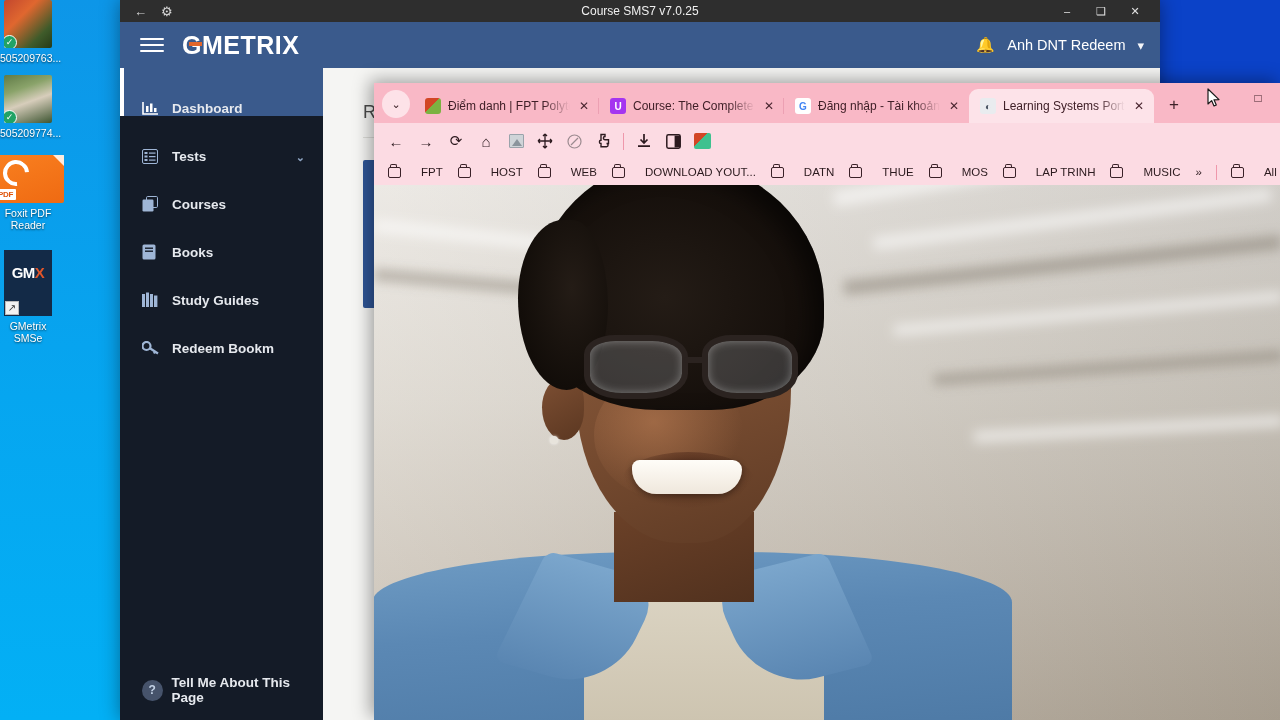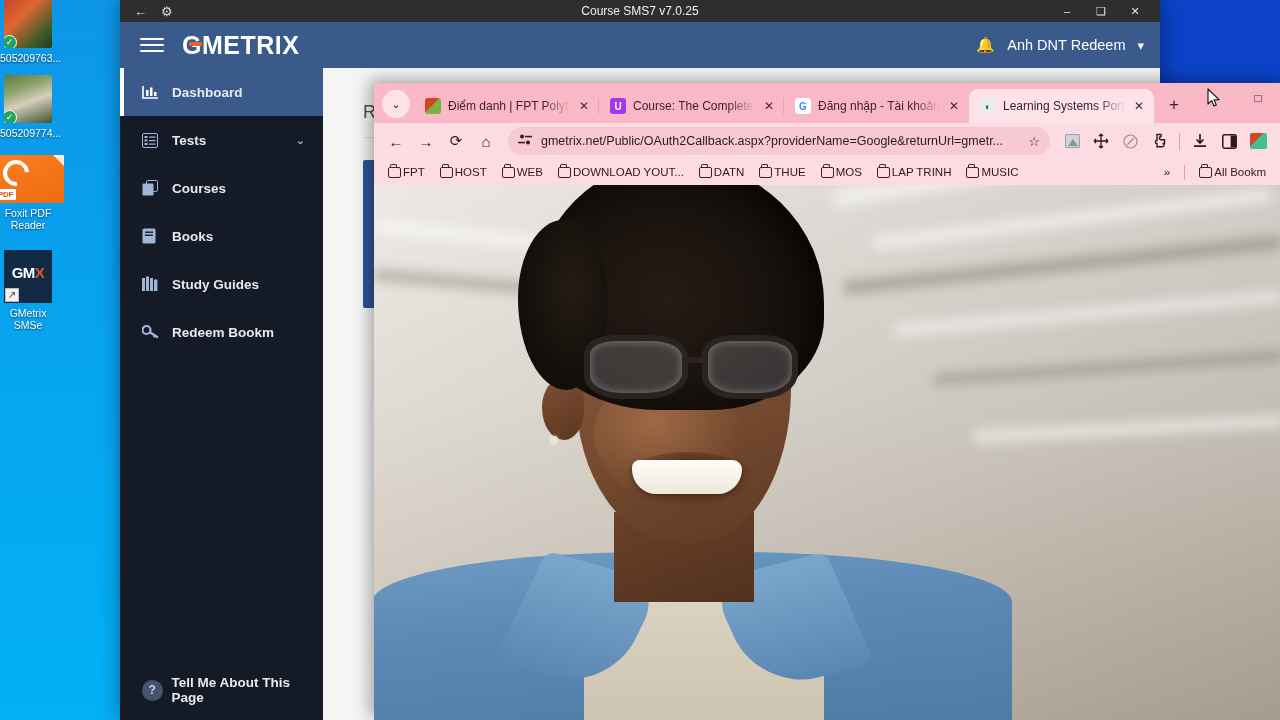--- a/index.html
+++ b/index.html
@@ -54,21 +54,21 @@
     position: absolute; left: 11px; top: 5px; width: 26px; height: 26px;
     border: 4px solid #fff; border-radius: 50%; border-right-color: transparent;
     transform: rotate(40deg);
   }
   .foxit-icon .pdfbadge {
     position: absolute; left: 3px; bottom: 3px;
     background: #fff; color: #e0550b; font-size: 8px; font-weight: bold;
     padding: 1px 3px; border-radius: 1px; letter-spacing: -.3px;
   }
   .gmx-icon {
-    width: 48px; height: 53px; margin: 0 auto; position: relative;
+    width: 48px; height: 66px; margin: 0 auto; position: relative;
     background: #132a47;
   }
   .gmx-icon .gtx {
     position: absolute; left: 0; right: 0; top: 14px; text-align: center;
     font-size: 15px; font-weight: bold; letter-spacing: -.5px;
     font-family: "Liberation Sans", sans-serif;
   }
   .gmx-icon .gtx .g1 { color: #ffffff; }
   .gmx-icon .gtx .g2 { color: #e0552a; }
   .gmx-icon .shortcut {
@@ -120,21 +120,21 @@
   .bell { font-size: 15px; }
   .chev { font-size: 13px; opacity: .95; }
 
   .gm-body { display: flex; height: calc(720px - 22px - 46px); }
 
   .gm-sidebar {
     width: 203px; background: #141b27; position: relative; flex: 0 0 203px;
     display: flex; flex-direction: column;
   }
   .side-item {
-    height: 48px; display: flex; align-items: center; padding-left: 22px;
+    height: 48px; display: flex; align-items: flex-end; padding-left: 22px;
     color: #e6e9ee; font-size: 13.5px; font-weight: bold; cursor: pointer;
     position: relative;
   }
   .side-item.active { background: #3a5a8c; }
   .side-item.active::before {
     content: ""; position: absolute; left: 0; top: 0; bottom: 0; width: 4px; background: #ffffff;
   }
   .side-item .si-ico {
     width: 30px; color: #9fb6d6; font-size: 15px; display: flex; align-items: center;
   }
@@ -252,21 +252,21 @@
     content:""; position:absolute; left:2px; bottom:1px; width:0; height:0;
     border-left:5px solid transparent; border-right:5px solid transparent;
     border-bottom:7px solid #8b949c;
   }
 
   .br-bookmarks {
     height: 26px; background: #fcdbe3; display: flex; align-items: center;
     padding: 0 8px; gap: 3px; font-size: 11.5px; color: #2b1a1e; overflow: hidden;
   }
   .bm {
-    display: flex; align-items: center; gap: 2px; padding: 2px 6px;
+    display: flex; align-items: center; gap: 20px; padding: 2px 6px;
     white-space: nowrap; cursor: pointer; border-radius: 3px;
   }
   .bm .fo {
     width: 13px; height: 11px; border: 1.4px solid #3a2128; border-radius: 2px;
     position: relative; flex: 0 0 13px;
   }
   .bm .fo::before {
     content:""; position:absolute; left:1px; top:-3.4px; width:5px; height:3px;
     border:1.4px solid #3a2128; border-bottom:none; border-radius:2px 2px 0 0;
   }
@@ -577,32 +577,20 @@
         <span>□</span>
       </div>
     </div>
 
     <div class="br-toolbar">
       <span class="tb-btn">←</span>
       <span class="tb-btn">→</span>
       <span class="tb-btn">⟳</span>
       <span class="tb-btn">⌂</span>
 
-      <div class="omnibox">
-        <span>
-          <svg width="15" height="13" viewBox="0 0 15 13">
-              <circle cx="4" cy="3.5" r="2" fill="#2b1a1e"></circle>
-              <rect x="7" y="2.8" width="7" height="1.5" fill="#2b1a1e"></rect>
-              <circle cx="10" cy="9.5" r="2" fill="#2b1a1e"></circle>
-              <rect x="0" y="8.8" width="7" height="1.5" fill="#2b1a1e"></rect>
-            </svg>
-        </span>
-        <span class="url" title="Search Google or type a URL">gmetrix.net/Public/OAuth2Callback.aspx?providerName=Google&amp;returnUrl=gmetr...</span>
-        <span class="star">☆</span>
-      </div>
 
       <div class="tb-icons">
         <span class="tb-btn">
             <span class="img-ph"></span>
           </span>
         <span class="tb-btn">
           <svg width="16" height="16" viewBox="0 0 16 16" fill="none" stroke="#2c1a1f" stroke-width="1.3">
               <path d="M8 1v14M1 8h14M8 1l-2 2M8 1l2 2M8 15l-2-2M8 15l2-2M1 8l2-2M1 8l2 2M15 8l-2-2M15 8l-2 2"></path>
             </svg>
         </span>

